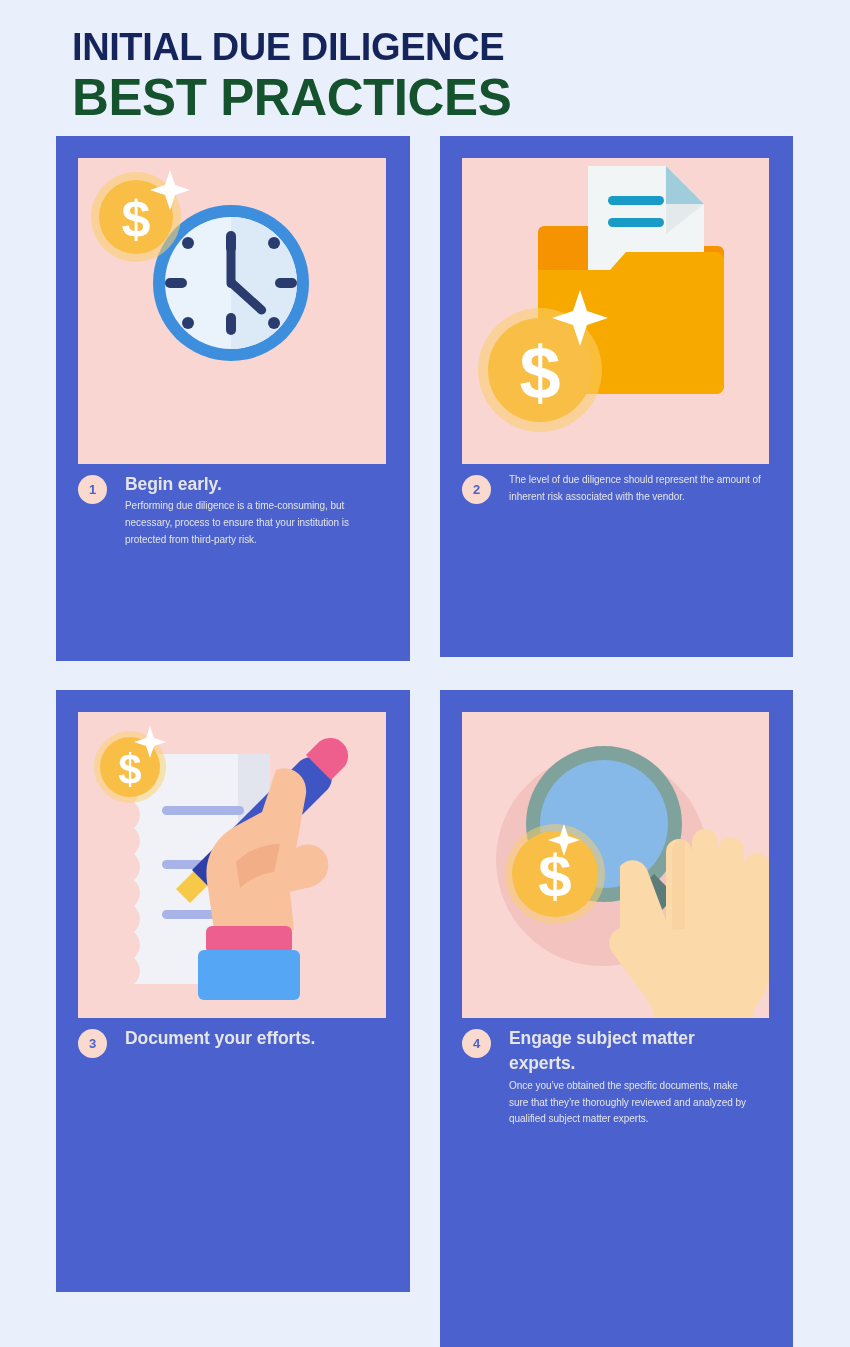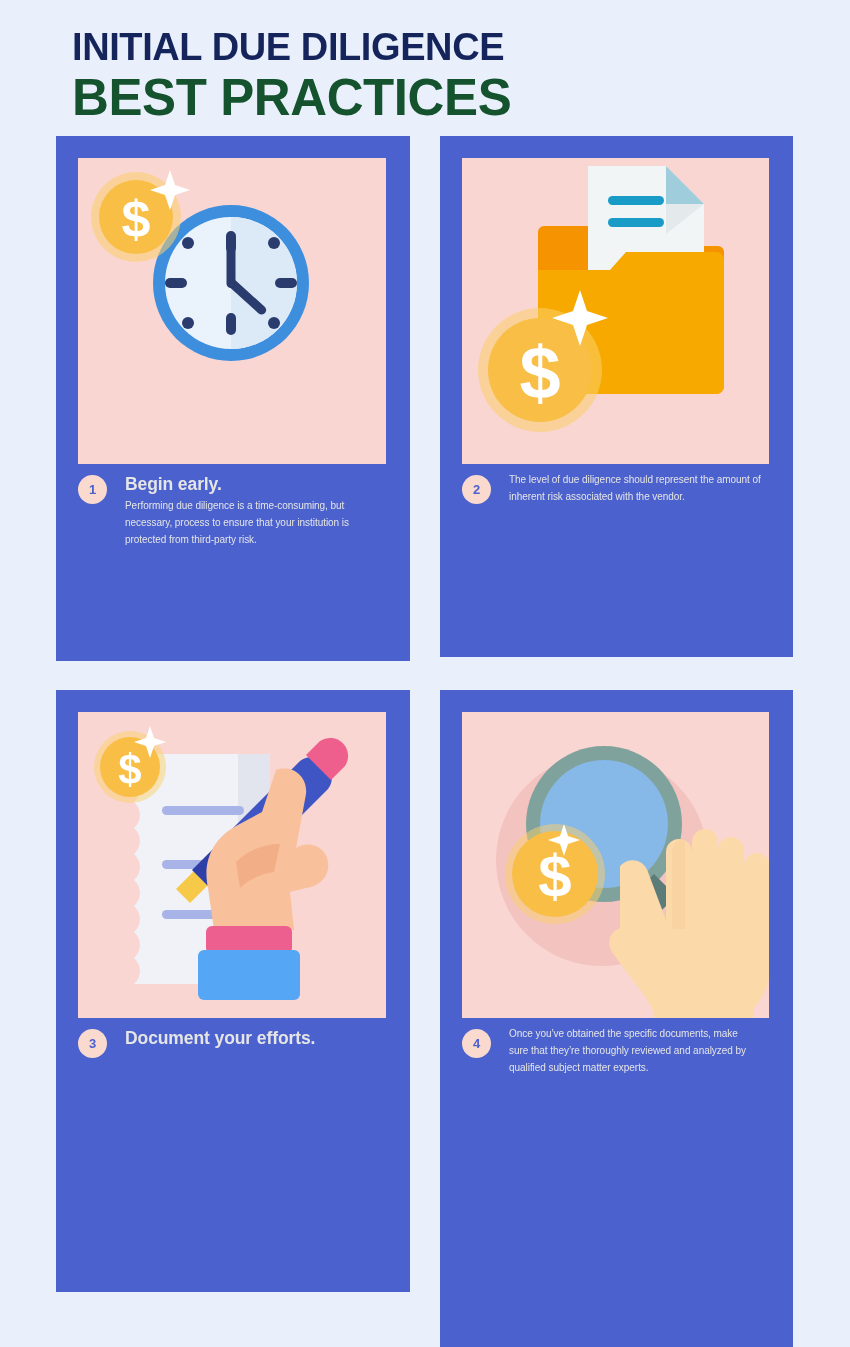--- a/index.html
+++ b/index.html
@@ -249,18 +249,19 @@
           <text x="93" y="185" font-family="'Liberation Sans', sans-serif" font-size="60" font-weight="bold" fill="#FFFFFF" text-anchor="middle">$</text>
           <path d="M102 112 l4 12 12 4 -12 4 -4 12 -4 -12 -12 -4 12 -4 z" fill="#FFFFFF"></path>
 
           <path d="M158 154 c10 -10 24 -6 28 6 l18 48 V140 a13 13 0 0 1 26 0 v58 v-68 a13 13 0 0 1 26 0 v68 v-60 a13 13 0 0 1 26 0 v60 v-44 a13 13 0 0 1 26 0 v100 a62 62 0 0 1 -16 42 v26 H192 v-20 c-4 -12 -12 -22 -20 -32 l-22 -30 c-6 -10 -2 -20 8 -24 z" fill="#FBD9A8"></path>
           <path d="M210 140 a13 13 0 0 1 13 -13 v90 h-13 z" fill="#F6CE99" opacity="0.45"></path>
         </svg>
       </div>
       <div class="card-body" style="top:336px;">
         <div class="badge">4</div>
         <div class="body-text">
+          <p class="card-head w-narrow">Engage subject matter experts.</p>
           <p class="card-desc w-mid">Once you’ve obtained the specific documents, make sure that they’re thoroughly reviewed and analyzed by qualified subject matter experts.</p>
         </div>
       </div>
     </div>
   </div>
 </div>
 
 </body></html>

